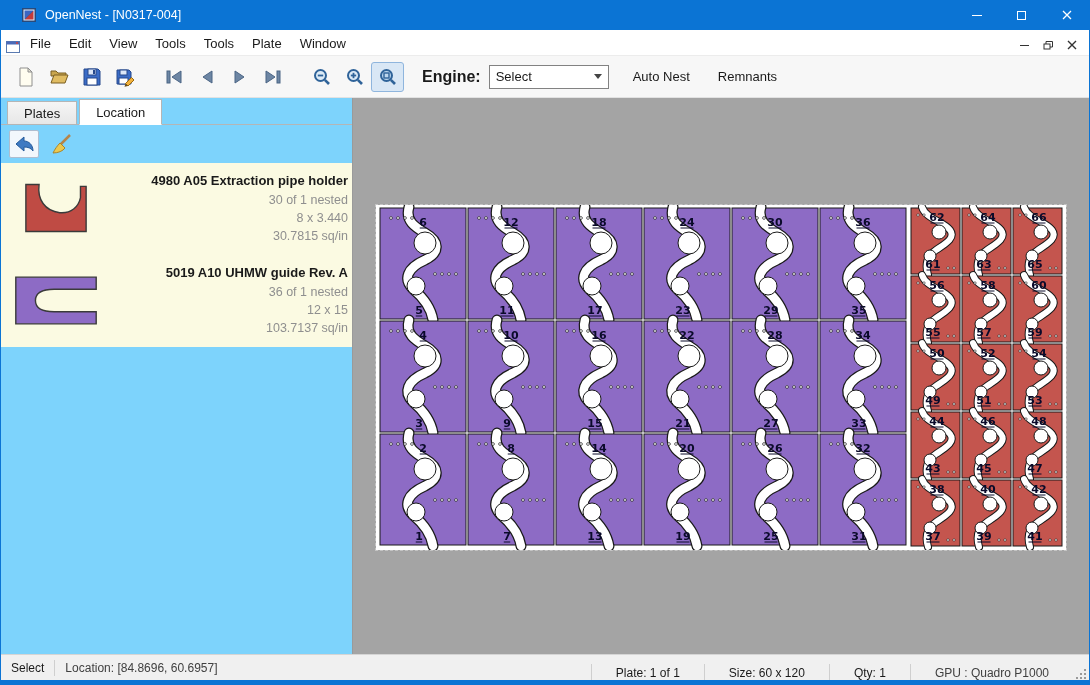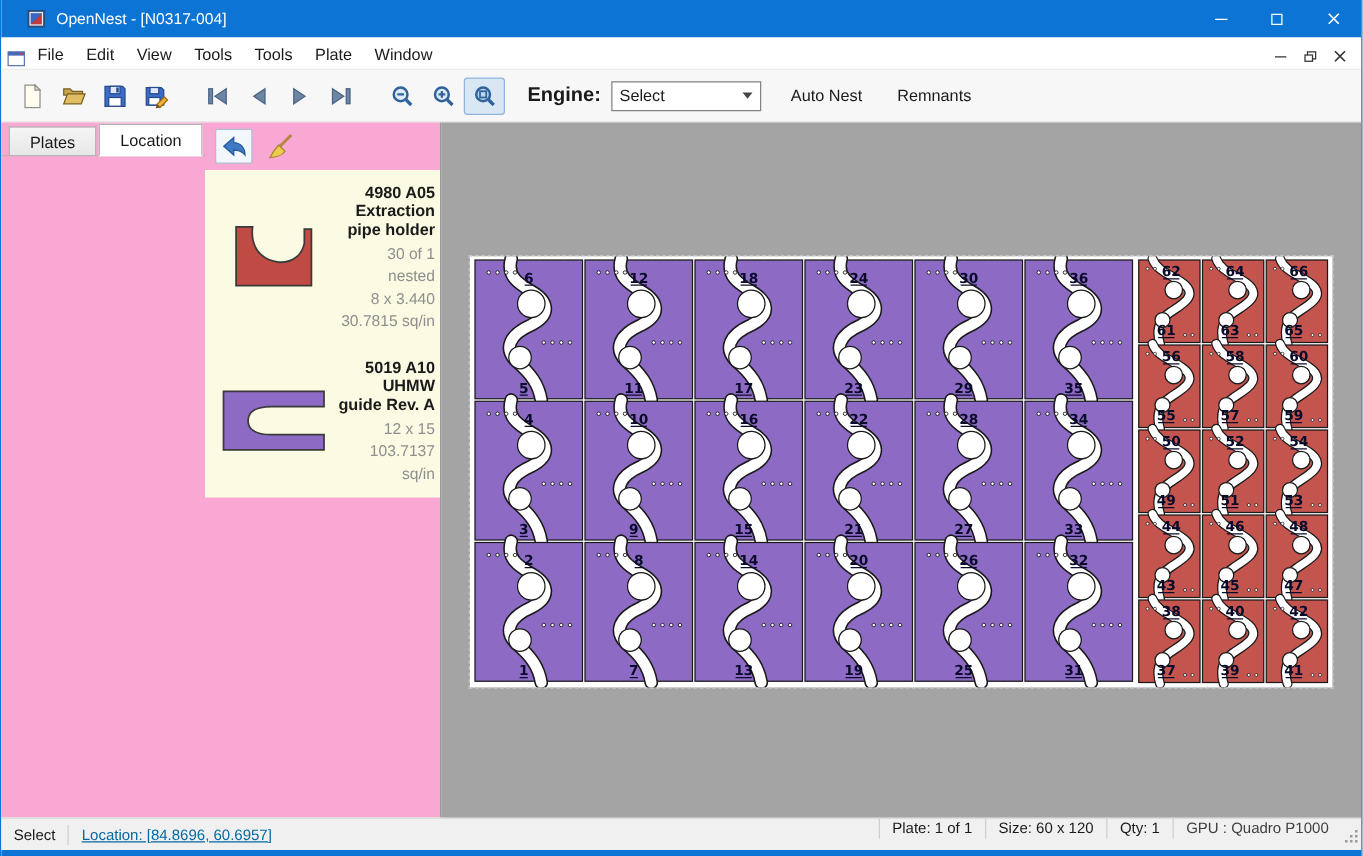--- a/index.html
+++ b/index.html
@@ -36,21 +36,21 @@
   .engine-label { font-weight:bold; margin:0 8px 0 18px; font-size:16px; }
   .combo { width:120px; height:24px; border:1px solid #828282; background:#fff;
            display:flex; align-items:center; padding:0 6px; font-size:13px; }
   .combo-arrow { margin-left:auto; width:0; height:0; border-left:4px solid transparent;
                  border-right:4px solid transparent; border-top:5px solid #444; }
   .tb-text-btn { margin-left:20px; font-size:13px; padding:6px 4px; cursor:default; }
 
   
   .body { flex:1; display:flex; min-height:0; }
 
-  .left-panel { width:352px; background:#f9a8d4; display:flex; flex-direction:row;
+  .left-panel { width:352px; background:#7dd3fc; display:flex; flex-direction:column;
                 border-right:1px solid #9a9a9a; flex:none; }
   .tabstrip { display:flex; align-items:flex-end; height:27px; padding-left:6px;
               border-bottom:1px solid #b5b5b5; flex:none; }
   .tab { padding:0 16px; font-size:13px; height:23px; display:flex; align-items:center;
          border:1px solid #b5b5b5; border-bottom:none; margin-right:2px;
          background:linear-gradient(#f5f5f5,#e7e7e7); }
   .tab.active { background:#fff; height:26px; margin-bottom:-1px; border-bottom:1px solid #fff; }
 
   .panel-page { flex:1; display:flex; flex-direction:column; min-height:0; }
   .panel-toolbar { height:38px; display:flex; align-items:center; padding:4px 8px; gap:8px; flex:none; }
@@ -68,23 +68,23 @@
   .canvas { flex:1; position:relative; background:#a4a4a4; overflow:hidden; }
   .plate { position:absolute; left:23px; top:107px; width:690px; height:345px;
            background:#fff; outline:1px dashed #c4c4c4; }
   .plate svg { display:block; }
 
   
   .statusbar { height:26px; background:#f0f0f0; border-top:1px solid #d5d5d5;
                display:flex; align-items:center; font-size:12px; flex:none; }
   .sb-cell { padding:0 10px; white-space:nowrap; }
   .sb-mode { min-width:50px; }
-  .sb-loc { color:#0369a1;text-decoration:underline; }
+  .sb-loc { color:#404040; }
   .sb-sep { width:1px; height:16px; background:#cfcfcf; flex:none; }
-  .sb-right { margin-left:auto; display:flex; align-items:flex-start; height:100%; }
+  .sb-right { margin-left:auto; display:flex; align-items:flex-end; height:100%;gap:14px; }
   .sb-gpu { color:#0d8a0d; }
   .grip { margin:8px 2px 0 2px; }
 
   .bottom-strip { height:5px; background:#0b74d4; flex:none; }
 </style>
 </head>
 <body>
 
 <div class="app">
 
@@ -271,20 +271,21 @@
               </div>
             </div>
             <div class="drawing-item">
               <div class="thumb">
                 <svg viewBox="0 0 92 56" width="86" height="53">
                   <path d="M3,3 L89,3 L89,16 L44,16 C30,16 24,21 24,28 C24,35 30,40 44,40 L89,40 L89,53 L3,53 Z" fill="#8d6bc5" stroke="#3a3a3a" stroke-width="1.5"></path>
                 </svg>
               </div>
               <div class="dtext">
                 <div class="dtitle">5019 A10 UHMW guide Rev. A</div>
+                <div class="dline">36 of 1 nested</div>
                 <div class="dline">12 x 15</div>
                 <div class="dline">103.7137 sq/in</div>
               </div>
             </div>
           </div>
       </div>
     </div>
 
     <div class="canvas" style="background: rgb(164, 164, 164);">
       <div class="plate">

